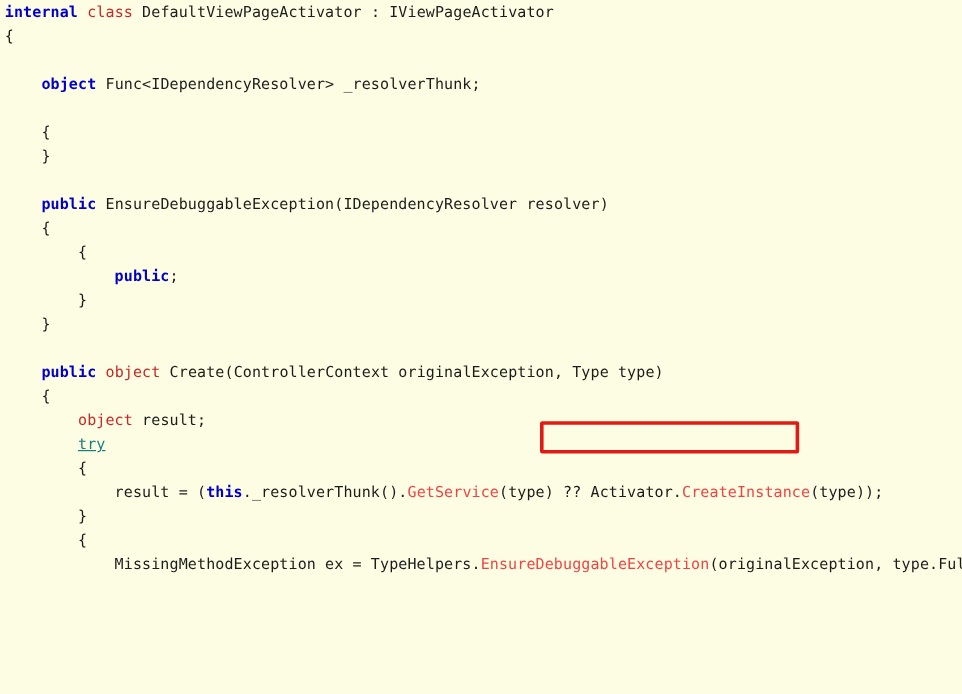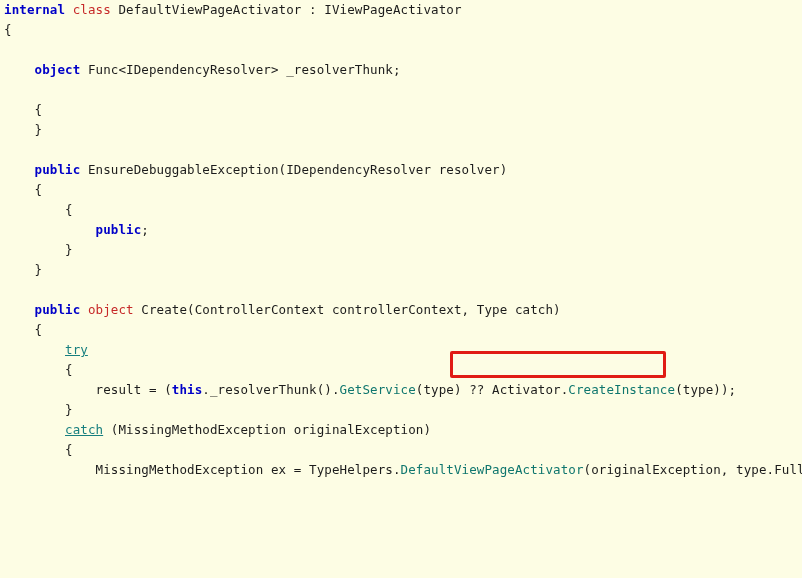--- a/index.html
+++ b/index.html
@@ -28,21 +28,21 @@
     font-size: 12.5px;
     white-space: pre;
     padding-left: 4px;
     letter-spacing: 0.1px;
     color: #1c1c1c;
   }
   
   .tok-kw       { color: #0000c8; font-weight: bold; }   
   .tok-type-kw  { color: #c62828; }                       
   .tok-flow     { color: #177f7f; text-decoration: underline; }                       
-  .tok-method   { color: #0f766e; }                       
+  .tok-method   { color: #ef4444; }                       
   .tok-plain    { color: #1c1c1c; }
 
   
   .hl-box {
     position: absolute;
     border: 3px solid #e01b14;
     border-radius: 2px;
     box-sizing: border-box;
     pointer-events: none;
     background: transparent;
@@ -61,24 +61,24 @@
       <div class="code-line"><span class="tok-plain">    </span><span class="tok-plain">{</span></div>
       <div class="code-line"><span class="tok-plain">    </span><span class="tok-plain">}</span></div>
       <div class="code-line"><span class="tok-plain"></span></div>
       <div class="code-line"><span class="tok-plain">    </span><span class="tok-kw">public</span><span class="tok-plain"> EnsureDebuggableException(IDependencyResolver resolver)</span></div>
       <div class="code-line"><span class="tok-plain">    </span><span class="tok-plain">{</span></div>
       <div class="code-line"><span class="tok-plain">        </span><span class="tok-plain">{</span></div>
       <div class="code-line"><span class="tok-plain">            </span><span class="tok-kw">public</span><span class="tok-plain">;</span></div>
       <div class="code-line"><span class="tok-plain">        </span><span class="tok-plain">}</span></div>
       <div class="code-line"><span class="tok-plain">    </span><span class="tok-plain">}</span></div>
       <div class="code-line"><span class="tok-plain"></span></div>
-      <div class="code-line"><span class="tok-plain">    </span><span class="tok-kw">public</span><span class="tok-plain"> </span><span class="tok-type-kw">object</span><span class="tok-plain"> Create(ControllerContext controllerContext, Type catch)</span></div>
+      <div class="code-line"><span class="tok-plain">    </span><span class="tok-kw">public</span><span class="tok-plain"> </span><span class="tok-type-kw">object</span><span class="tok-plain"> Create(ControllerContext originalException, Type type)</span></div>
       <div class="code-line"><span class="tok-plain">    </span><span class="tok-plain">{</span></div>
+      <div class="code-line"><span class="tok-plain">        </span><span class="tok-type-kw">object</span><span class="tok-plain"> result;</span></div>
       <div class="code-line"><span class="tok-plain">        </span><span class="tok-flow">try</span></div>
       <div class="code-line"><span class="tok-plain">        </span><span class="tok-plain">{</span></div>
       <div class="code-line"><span class="tok-plain">            </span><span class="tok-plain">result = (</span><span class="tok-kw">this</span><span class="tok-plain">._resolverThunk().</span><span class="tok-method">GetService</span><span class="tok-plain">(type) ?? </span><span class="tok-plain">Activator.</span><span class="tok-method">CreateInstance</span><span class="tok-plain">(type));</span></div>
       <div class="code-line"><span class="tok-plain">        </span><span class="tok-plain">}</span></div>
-      <div class="code-line"><span class="tok-plain">        </span><span class="tok-flow">catch</span><span class="tok-plain"> (MissingMethodException originalException)</span></div>
       <div class="code-line"><span class="tok-plain">        </span><span class="tok-plain">{</span></div>
-      <div class="code-line"><span class="tok-plain">            </span><span class="tok-plain">MissingMethodException ex = TypeHelpers.</span><span class="tok-method">DefaultViewPageActivator</span><span class="tok-plain">(originalException, type.FullName);</span></div>
+      <div class="code-line"><span class="tok-plain">            </span><span class="tok-plain">MissingMethodException ex = TypeHelpers.</span><span class="tok-method">EnsureDebuggableException</span><span class="tok-plain">(originalException, type.FullName);</span></div>
     </div>
   <div class="hl-box" id="hl-box" title="Activator.CreateInstance(type)" style="left: 450px; top: 351px; width: 216px; height: 27px; border-color: rgb(224, 27, 20);"></div>
 </div>
 
 </body></html>

